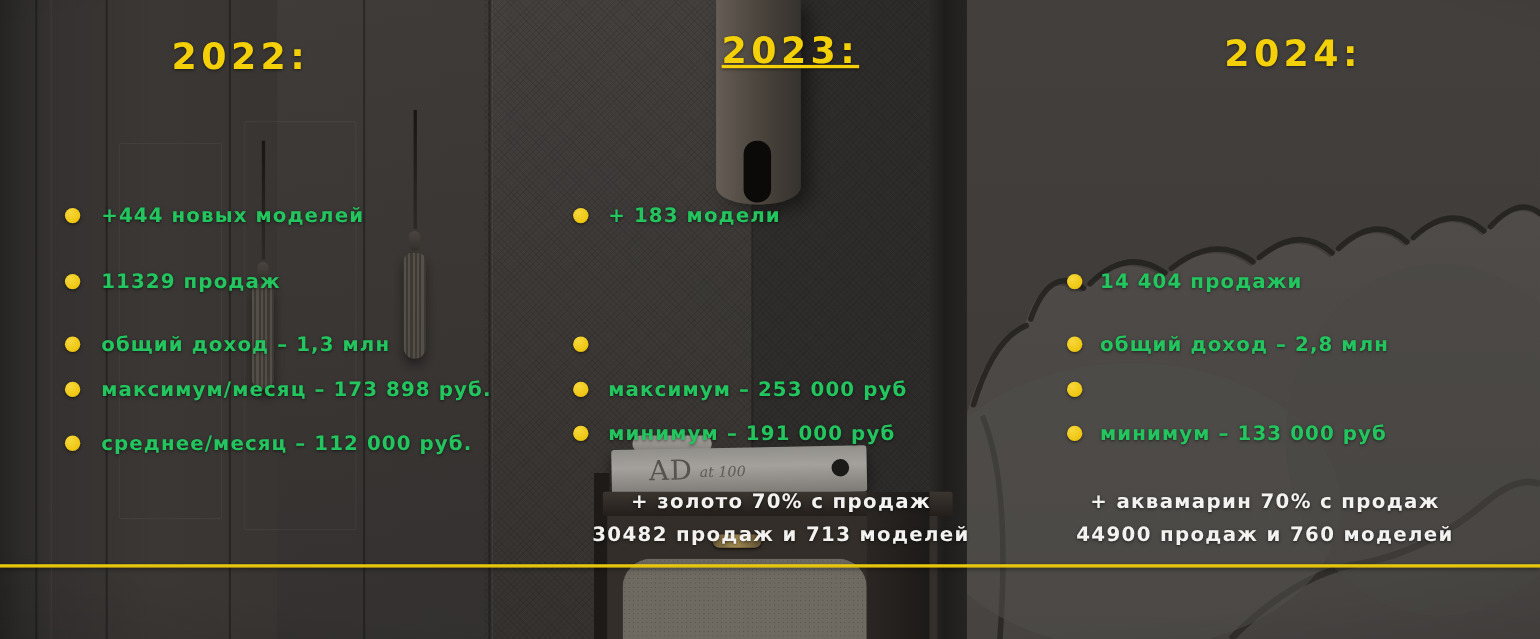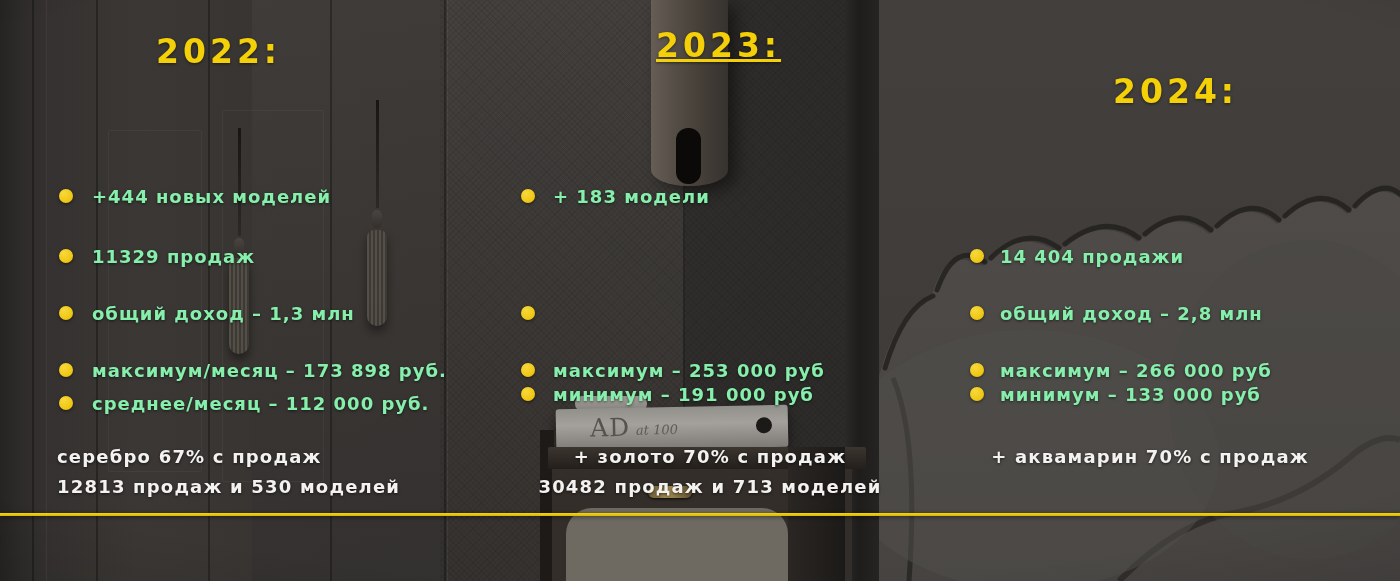--- a/index.html
+++ b/index.html
@@ -80,32 +80,32 @@
   
   .col{position:absolute;top:0;height:581px;z-index:10;}
   #col-2022{left:40px;width:420px;}
   #col-2023{left:500px;width:420px;}
   #col-2024{left:940px;width:420px;}
 
   .year{position:absolute;font-weight:700;font-size:33px;letter-spacing:4px;
     color:#f4d008;text-shadow:0 1px 3px rgba(0,0,0,.5);white-space:nowrap;}
   #col-2022 .year{left:116px;top:32px;}
   #col-2023 .year{left:156px;top:26px;text-decoration:underline;}
-  #col-2024 .year{left:173px;top:29px;margin-top:43px;}
+  #col-2024 .year{left:173px;top:29px;}
 
   .row{position:absolute;left:0;width:100%;height:26px;display:flex;align-items:center;}
-  .r1{top:183px}.r2{top:243px}.r3{top:300px}.r4{top:357px}.r5{top:381px}
+  .r1{top:183px}.r2{top:243px}.r3{top:300px}.r4{top:341px}.r5{top:381px}
   #col-2022 .r5{top:390px}
   .dot{flex:0 0 14px;width:14px;height:14px;border-radius:50%;
     background:radial-gradient(circle at 35% 30%,#f7d83c,#efc713 65%,#d9ae06);
     box-shadow:0 1px 3px rgba(0,0,0,.5);}
   #col-2022 .dot{margin-left:19px;margin-right:19px;}
   #col-2023 .dot{margin-left:21px;margin-right:18px;}
   #col-2024 .dot{margin-left:30px;margin-right:16px;}
-  .label{font-weight:700;font-size:18px;letter-spacing:1px;color:#86efac;
+  .label{font-weight:700;font-size:18px;letter-spacing:1px;color:#22c55e;
     white-space:nowrap;text-shadow:0 1px 3px rgba(0,0,0,.55);}
 
   .summary{position:absolute;top:442px;width:100%;font-weight:700;font-size:18px;
     line-height:30px;letter-spacing:1.2px;color:#f3f2f0;
     text-shadow:0 1px 3px rgba(0,0,0,.6);white-space:nowrap;}
   #col-2022 .summary{text-align:left;padding-left:17px;}
   #col-2023 .summary{text-align:center;}
   #col-2024 .summary{text-align:center;}
 </style>
 </head>
@@ -197,24 +197,20 @@
       <span class="label">общий доход – 1,3 млн</span>
     </div>
     <div class="row r4">
       <span class="dot"></span>
       <span class="label">максимум/месяц – 173 898 руб.</span>
     </div>
     <div class="row r5">
       <span class="dot"></span>
       <span class="label">среднее/месяц – 112 000 руб.</span>
     </div>
-    <div class="summary">
-      <div>серебро 67% с продаж</div>
-      <div>12813 продаж и 530 моделей</div>
-    </div>
   </div>
 
   <div class="col" id="col-2023">
     <div class="year">2023:</div>
     <div class="row r1">
       <span class="dot"></span>
       <span class="label">+ 183 модели</span>
     </div>
     <div class="row r3">
       <span class="dot"></span>
@@ -238,24 +234,24 @@
     <div class="row r2">
       <span class="dot"></span>
       <span class="label">14 404 продажи</span>
     </div>
     <div class="row r3">
       <span class="dot"></span>
       <span class="label">общий доход – 2,8 млн</span>
     </div>
     <div class="row r4">
       <span class="dot"></span>
-      <span class="label">максимум – 266 000 руб</span>
     </div>
     <div class="row r5">
       <span class="dot"></span>
       <span class="label">минимум – 133 000 руб</span>
     </div>
     <div class="summary">
       <div>+ аквамарин 70% с продаж</div>
+      <div>44900 продаж и 760 моделей</div>
     </div>
   </div>
 
 </div>
 
 </body></html>

